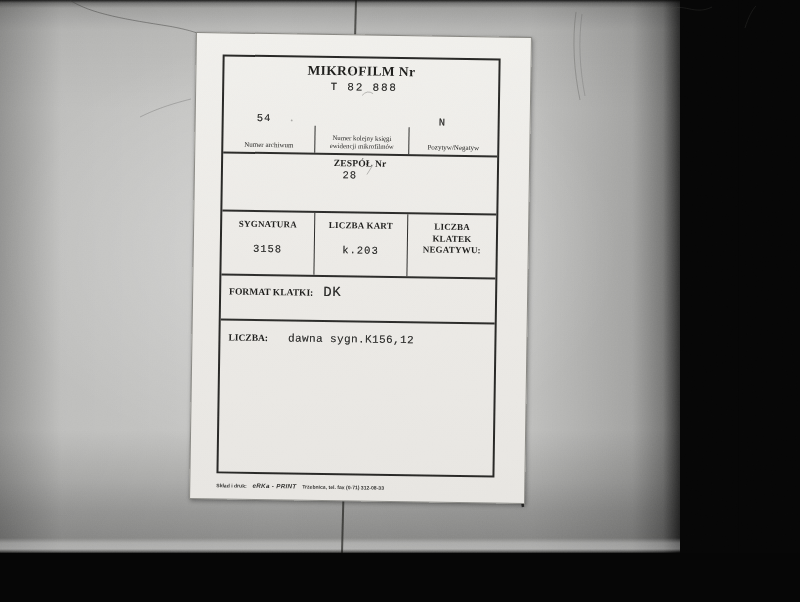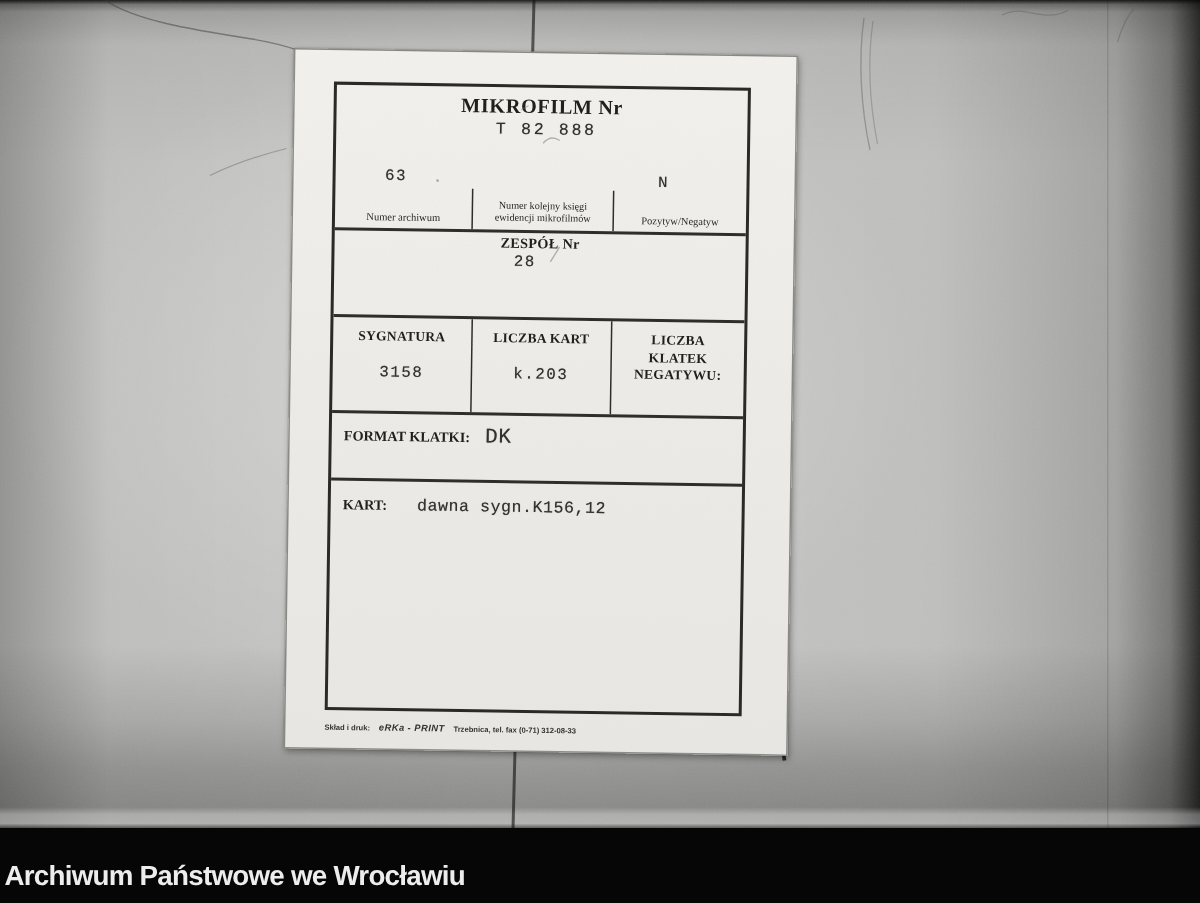--- a/index.html
+++ b/index.html
@@ -1,21 +1,21 @@
 <!DOCTYPE html>
 <html><head>
 <meta charset="utf-8">
 <title>Scan</title>
 <style>
   html,body{margin:0;padding:0;background:#000;}
   .stage{position:relative;width:800px;height:602px;overflow:hidden;background:#060606;
          font-family:"Liberation Serif", serif;}
 
   
-  .photo{position:absolute;left:0;top:0;width:800px;height:553px;
+  .photo{position:absolute;left:0;top:0;width:680px;height:553px;
     background:
       linear-gradient(to bottom, rgba(5,5,5,0.85) 0px, rgba(5,5,5,0.25) 3px, rgba(5,5,5,0) 8px),
       linear-gradient(to bottom, rgba(255,255,255,0) 538px, rgba(255,255,255,0.30) 543px, rgba(255,255,255,0.34) 549px, rgba(0,0,0,0.35) 552px, rgba(0,0,0,0.8) 553px),
       radial-gradient(ellipse 430px 300px at 310px 250px, rgba(255,255,255,0.28), rgba(255,255,255,0) 72%),
       linear-gradient(to right, rgba(0,0,0,0.26) 0%, rgba(0,0,0,0.04) 9%, rgba(0,0,0,0) 40%, rgba(0,0,0,0.04) 78%, rgba(0,0,0,0.18) 93%, rgba(0,0,0,0.40) 97.5%, rgba(0,0,0,0.78) 100%),
       linear-gradient(to bottom, rgba(0,0,0,0.22) 0px, rgba(0,0,0,0.06) 30px, rgba(0,0,0,0) 110px, rgba(0,0,0,0) 430px, rgba(0,0,0,0.12) 480px, rgba(0,0,0,0.24) 512px, rgba(0,0,0,0.30) 540px, rgba(0,0,0,0.30) 553px),
       #c5c5c3;}
   .seam-main{position:absolute;left:341px;top:0;width:2px;height:553px;
     background:rgba(14,14,12,0.62);transform:rotate(1.45deg);transform-origin:0 100%;z-index:1;}
   .seam-right{position:absolute;left:738px;top:0;width:1px;height:553px;
@@ -101,21 +101,21 @@
       <path d="M745,28 C748,18 752,10 756,6" fill="none" stroke="rgba(70,70,68,0.3)" stroke-width="0.8"></path>
       <path d="M521,494 L523,507" fill="none" stroke="rgba(12,12,12,0.8)" stroke-width="2.5"></path>
     </svg>
 
     <div class="card">
       <div class="form">
 
         <div class="row row-header rule">
           <div class="mk-title">MIKROFILM Nr</div>
           <div class="mk-number mono">T 82 888</div>
-          <span class="val-archive mono">63</span>
+          <span class="val-archive mono">54</span>
           <span class="val-posneg mono">N</span>
           <div class="label-strip">
             <div class="lcell lc1">
               <span>Numer archiwum</span>
             </div>
             <div class="lcell lc2">
               <span>Numer kolejny księgi</span>
               <span>ewidencji mikrofilmów</span>
             </div>
             <div class="lcell lc3">
@@ -143,21 +143,21 @@
             <div class="col-value mono"></div>
           </div>
         </div>
 
         <div class="row row-format rule">
           <span class="f-label">FORMAT KLATKI:</span>
           <span class="f-value mono">DK</span>
         </div>
 
         <div class="row row-uwagi">
-          <span class="u-label">KART:</span>
+          <span class="u-label">LICZBA:</span>
           <span class="u-value mono">dawna sygn.K156,12</span>
         </div>
 
       </div>
 
       <div class="printer-note">
         <span class="p-prefix">Skład i druk:</span>
         <span class="p-brand">eRKa - PRINT</span>
         <span class="p-rest">Trzebnica, tel. fax (0-71) 312-08-33</span>
       </div>
@@ -172,17 +172,14 @@
 
     <svg class="grain" width="800" height="553">
       <filter id="grainf">
         <feTurbulence type="fractalNoise" baseFrequency="0.8" numOctaves="2" stitchTiles="stitch"></feTurbulence>
         <feColorMatrix type="matrix" values="0 0 0 0 0.5  0 0 0 0 0.5  0 0 0 0 0.5  0 0 0 0.5 0"></feColorMatrix>
       </filter>
       <rect width="800" height="553" filter="url(#grainf)"></rect>
     </svg>
   </div>
 
-  <div class="caption-bar">
-    <div class="caption-text">Archiwum Państwowe we Wrocławiu</div>
-  </div>
 
 </div>
 
 </body></html>

